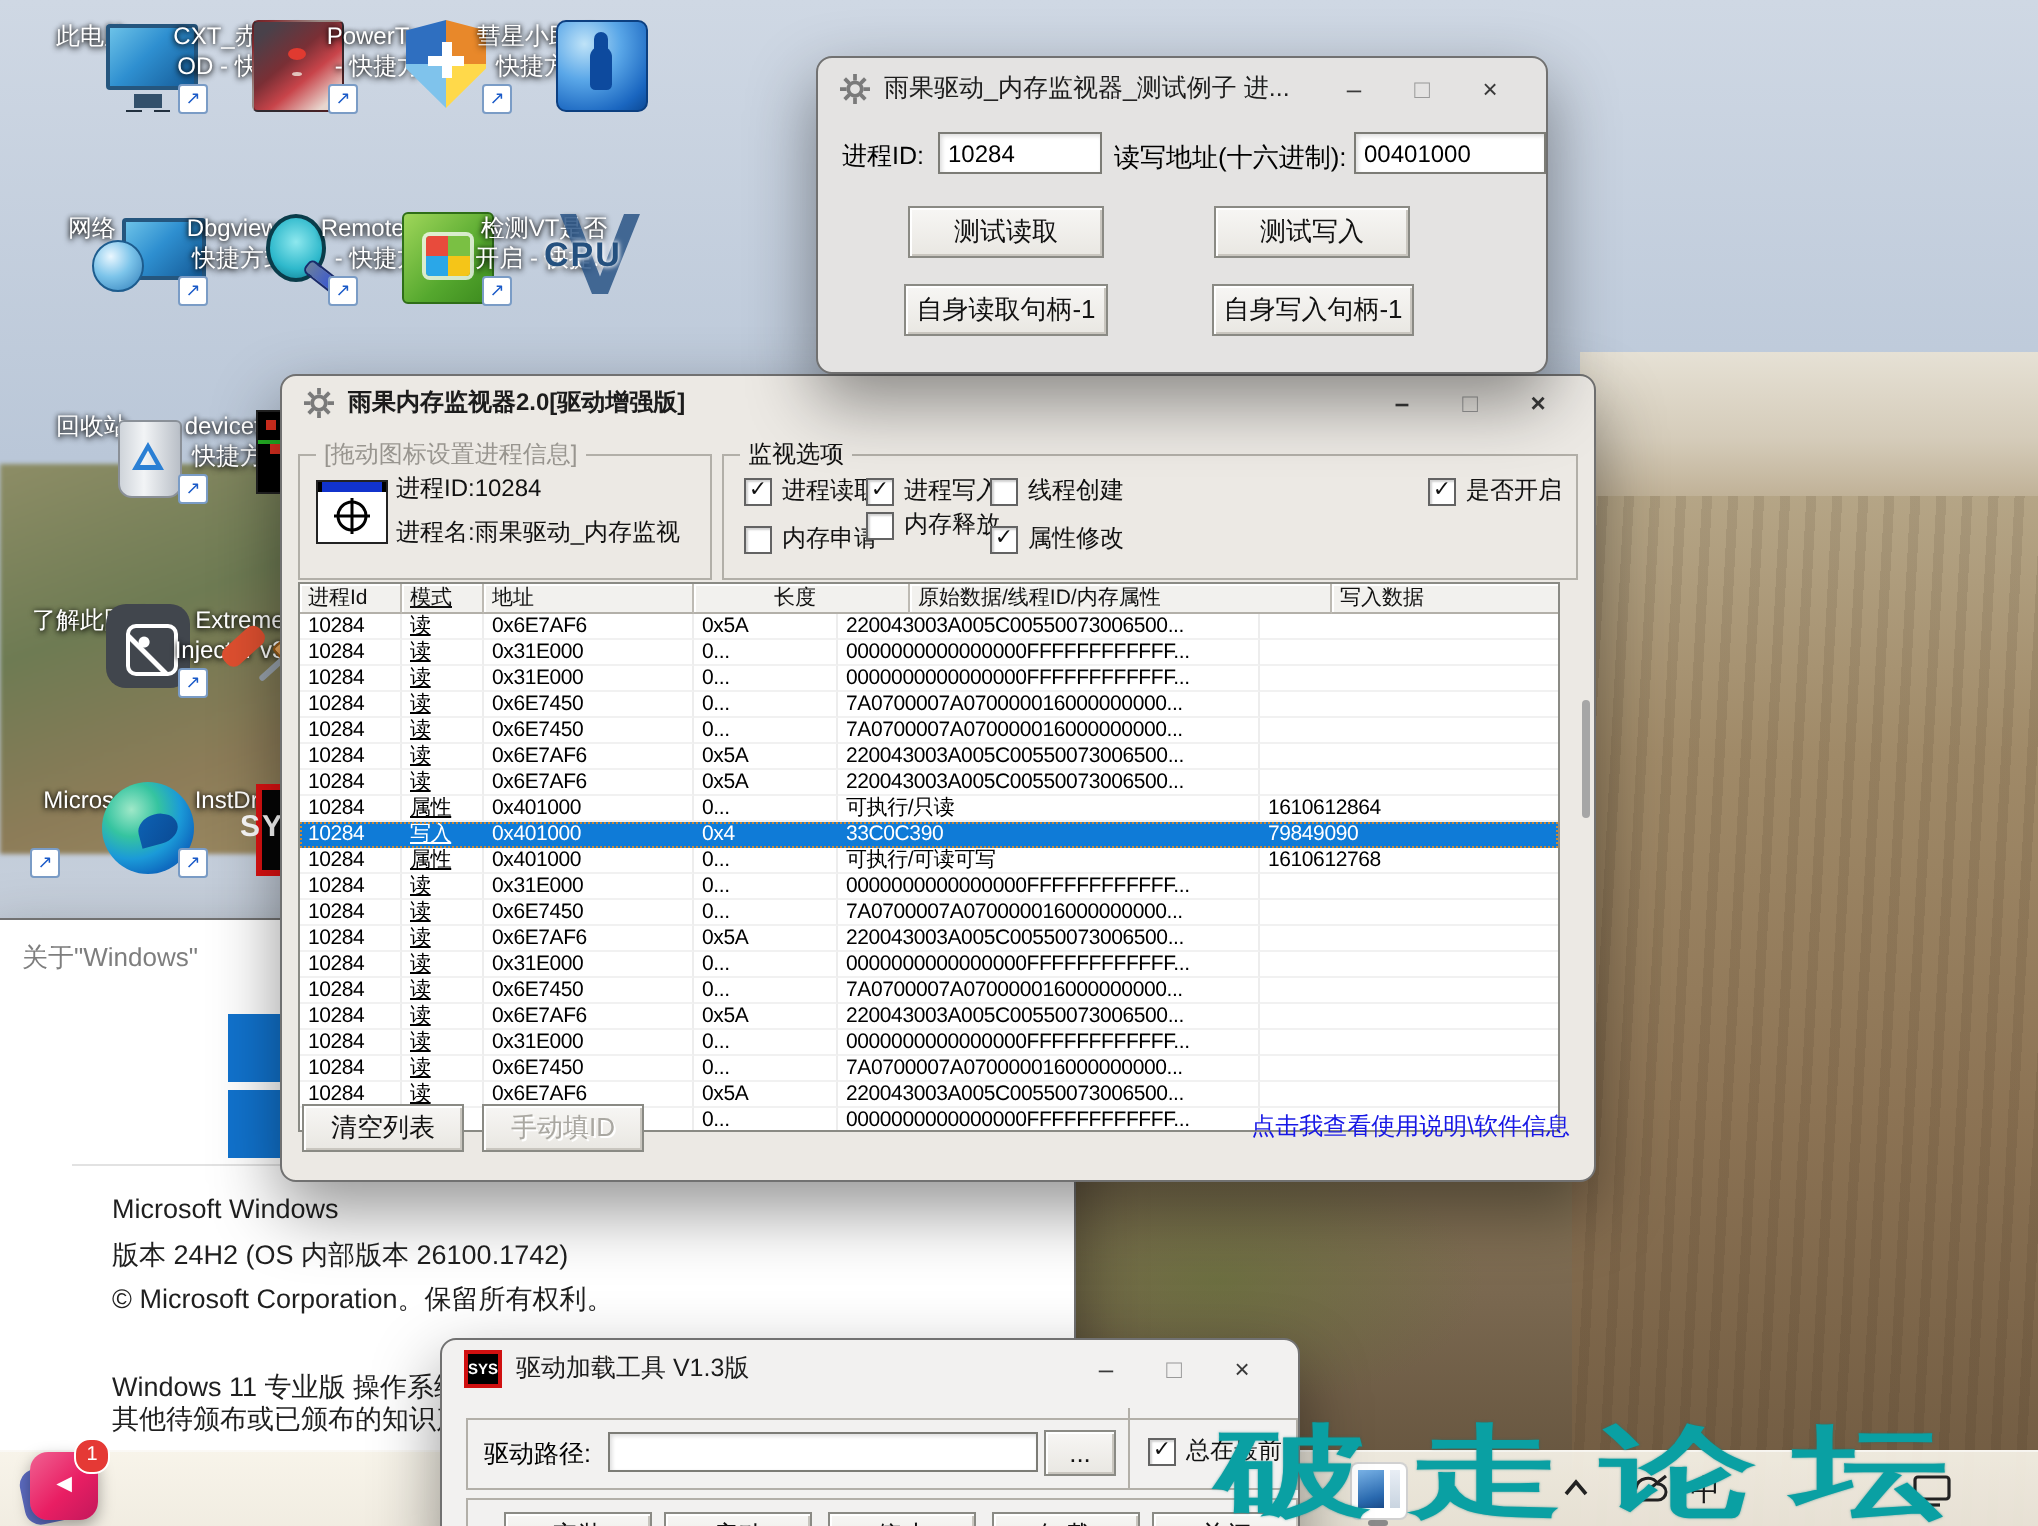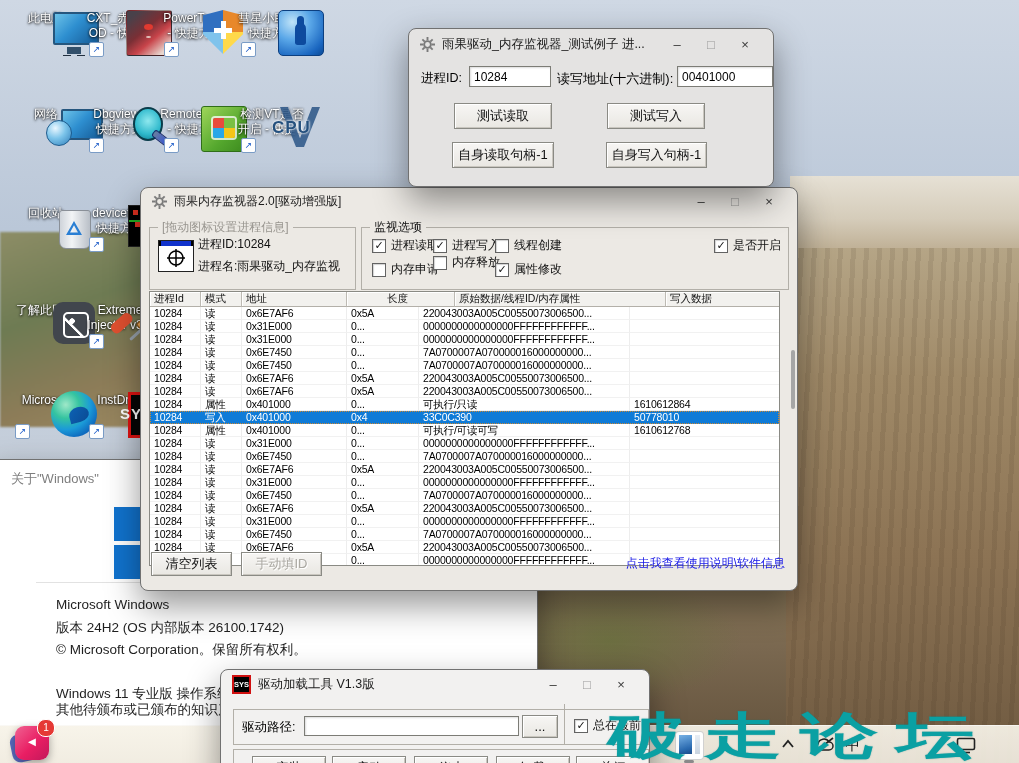--- a/index.html
+++ b/index.html
@@ -135,37 +135,37 @@
   #winver .logo span{background:#1173ce;}
   #winver .divider{position:absolute;left:45px;top:122px;width:486px;height:1px;background:#e2e2e2;}
   #winver .vline{position:absolute;left:65px;font-size:13.5px;color:#1f1f1f;}
 
   
   #testdlg{left:408px;top:28px;width:364px;height:157px;background:#e4e3e2;z-index:35;}
   #testdlg .titlebar{height:30px;}
 
   
   #monwin{left:140px;top:187px;width:656px;height:402px;background:#ece9e4;z-index:30;}
-  #monwin .titlebar{height:26px;font-size:12px;}
+  #monwin .titlebar{height:26px;font-size:12px;font-weight:bold;}
   #monwin .legend{background:#ece9e4;}
   .draggo{position:absolute;left:8px;top:12px;width:34px;height:30px;background:#fff;border:1px solid #222;}
   .draggo .bar{position:absolute;left:0;top:0;right:0;height:5px;background:#1133cc;
     box-shadow:inset 2px 0 0 #000,inset -2px 0 0 #000;}
   .ginfo{position:absolute;left:48px;font-size:12px;color:#111;white-space:nowrap;}
 
   .lv{position:absolute;left:8px;top:103px;width:629px;height:273px;background:#fff;
     border:1px solid #8a8a84;overflow:hidden;}
   .lv-head{display:flex;height:15px;background:#f2f1ee;}
   .hc{flex:0 0 auto;display:flex;align-items:center;padding:0 4px;font-size:10.5px;color:#111;
     border-right:1px solid #bdbab3;border-bottom:1px solid #b3b0a9;box-shadow:inset 1px 1px 0 #fff;
     overflow:hidden;white-space:nowrap;cursor:pointer;}
   .lv-row{display:flex;height:13px;line-height:13px;font-size:10.5px;color:#000;cursor:default;}
   .lv-row .c{flex:0 0 auto;padding:0 4px;border-right:1px solid #ededed;border-bottom:1px solid #f1f1f1;
     overflow:hidden;white-space:nowrap;letter-spacing:-0.2px;}
-  .w0{width:42px;}.w1{width:32px;}.w2{width:96px;}.w3{width:63px;padding-left:40px;}.w4{width:202px;}.w5{width:186px;}
+  .w0{width:42px;}.w1{width:32px;text-decoration:underline;}.w2{width:96px;}.w3{width:63px;padding-left:40px;}.w4{width:202px;}.w5{width:186px;}
   .lv-row.selected{background:#0f7bd7;color:#fff;outline:1px dotted #cc8833;outline-offset:-1px;}
   .lv-row.selected .c{border-color:transparent;}
   .lv-scroll{position:absolute;right:2px;top:162px;width:4px;height:59px;background:#a6a6a6;border-radius:2px;cursor:pointer;}
   .helplink{position:absolute;right:12px;top:367px;font-size:12px;color:#1717e6;cursor:pointer;}
 
   
   #drvdlg{left:220px;top:669px;width:428px;height:110px;background:#f2f1f0;z-index:60;}
   #drvdlg .titlebar{height:28px;}
   .sys-ico{width:15px;height:15px;background:#000;border:2px solid #d01010;color:#fff;
     font-size:7.5px;font-weight:bold;display:flex;align-items:center;justify-content:center;flex:0 0 auto;}
@@ -453,21 +453,21 @@
             <div class="c w3">0...</div>
             <div class="c w4">可执行/只读</div>
             <div class="c w5">1610612864</div>
           </div>
           <div class="lv-row selected">
             <div class="c w0">10284</div>
             <div class="c w1">写入</div>
             <div class="c w2">0x401000</div>
             <div class="c w3">0x4</div>
             <div class="c w4">33C0C390</div>
-            <div class="c w5">50778010</div>
+            <div class="c w5">79849090</div>
           </div>
           <div class="lv-row">
             <div class="c w0">10284</div>
             <div class="c w1">属性</div>
             <div class="c w2">0x401000</div>
             <div class="c w3">0...</div>
             <div class="c w4">可执行/可读可写</div>
             <div class="c w5">1610612768</div>
           </div>
           <div class="lv-row">

